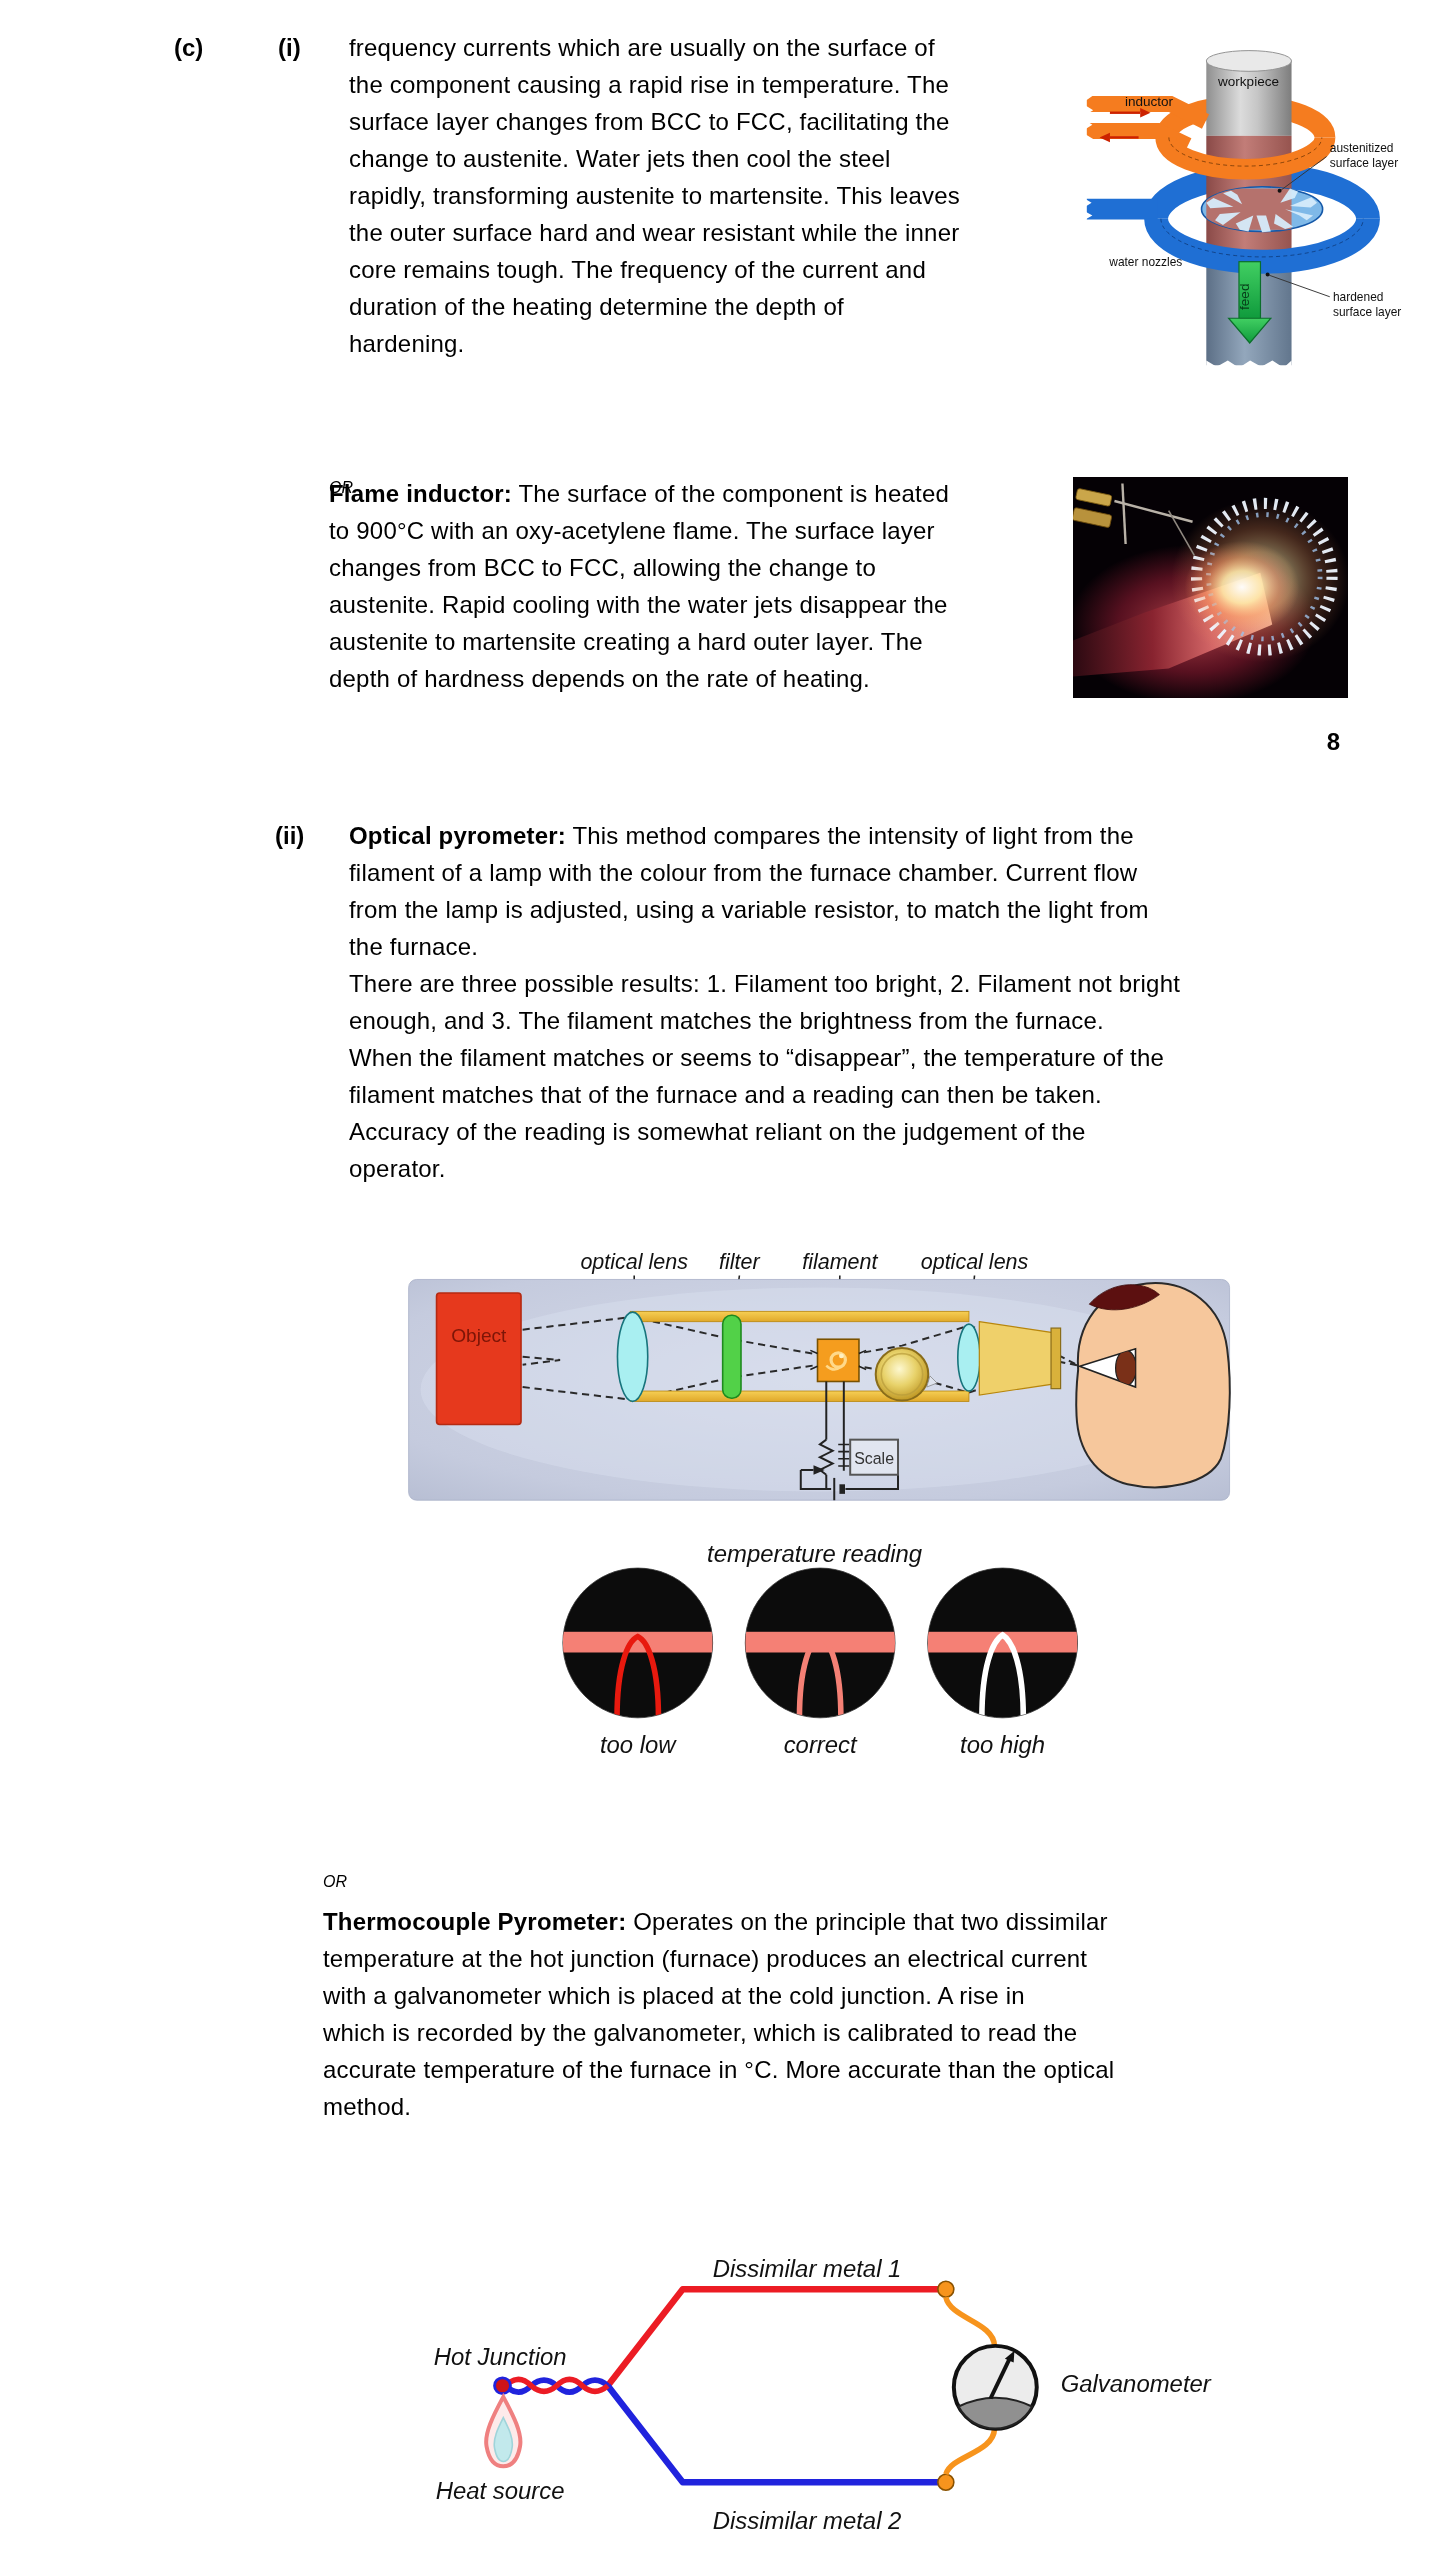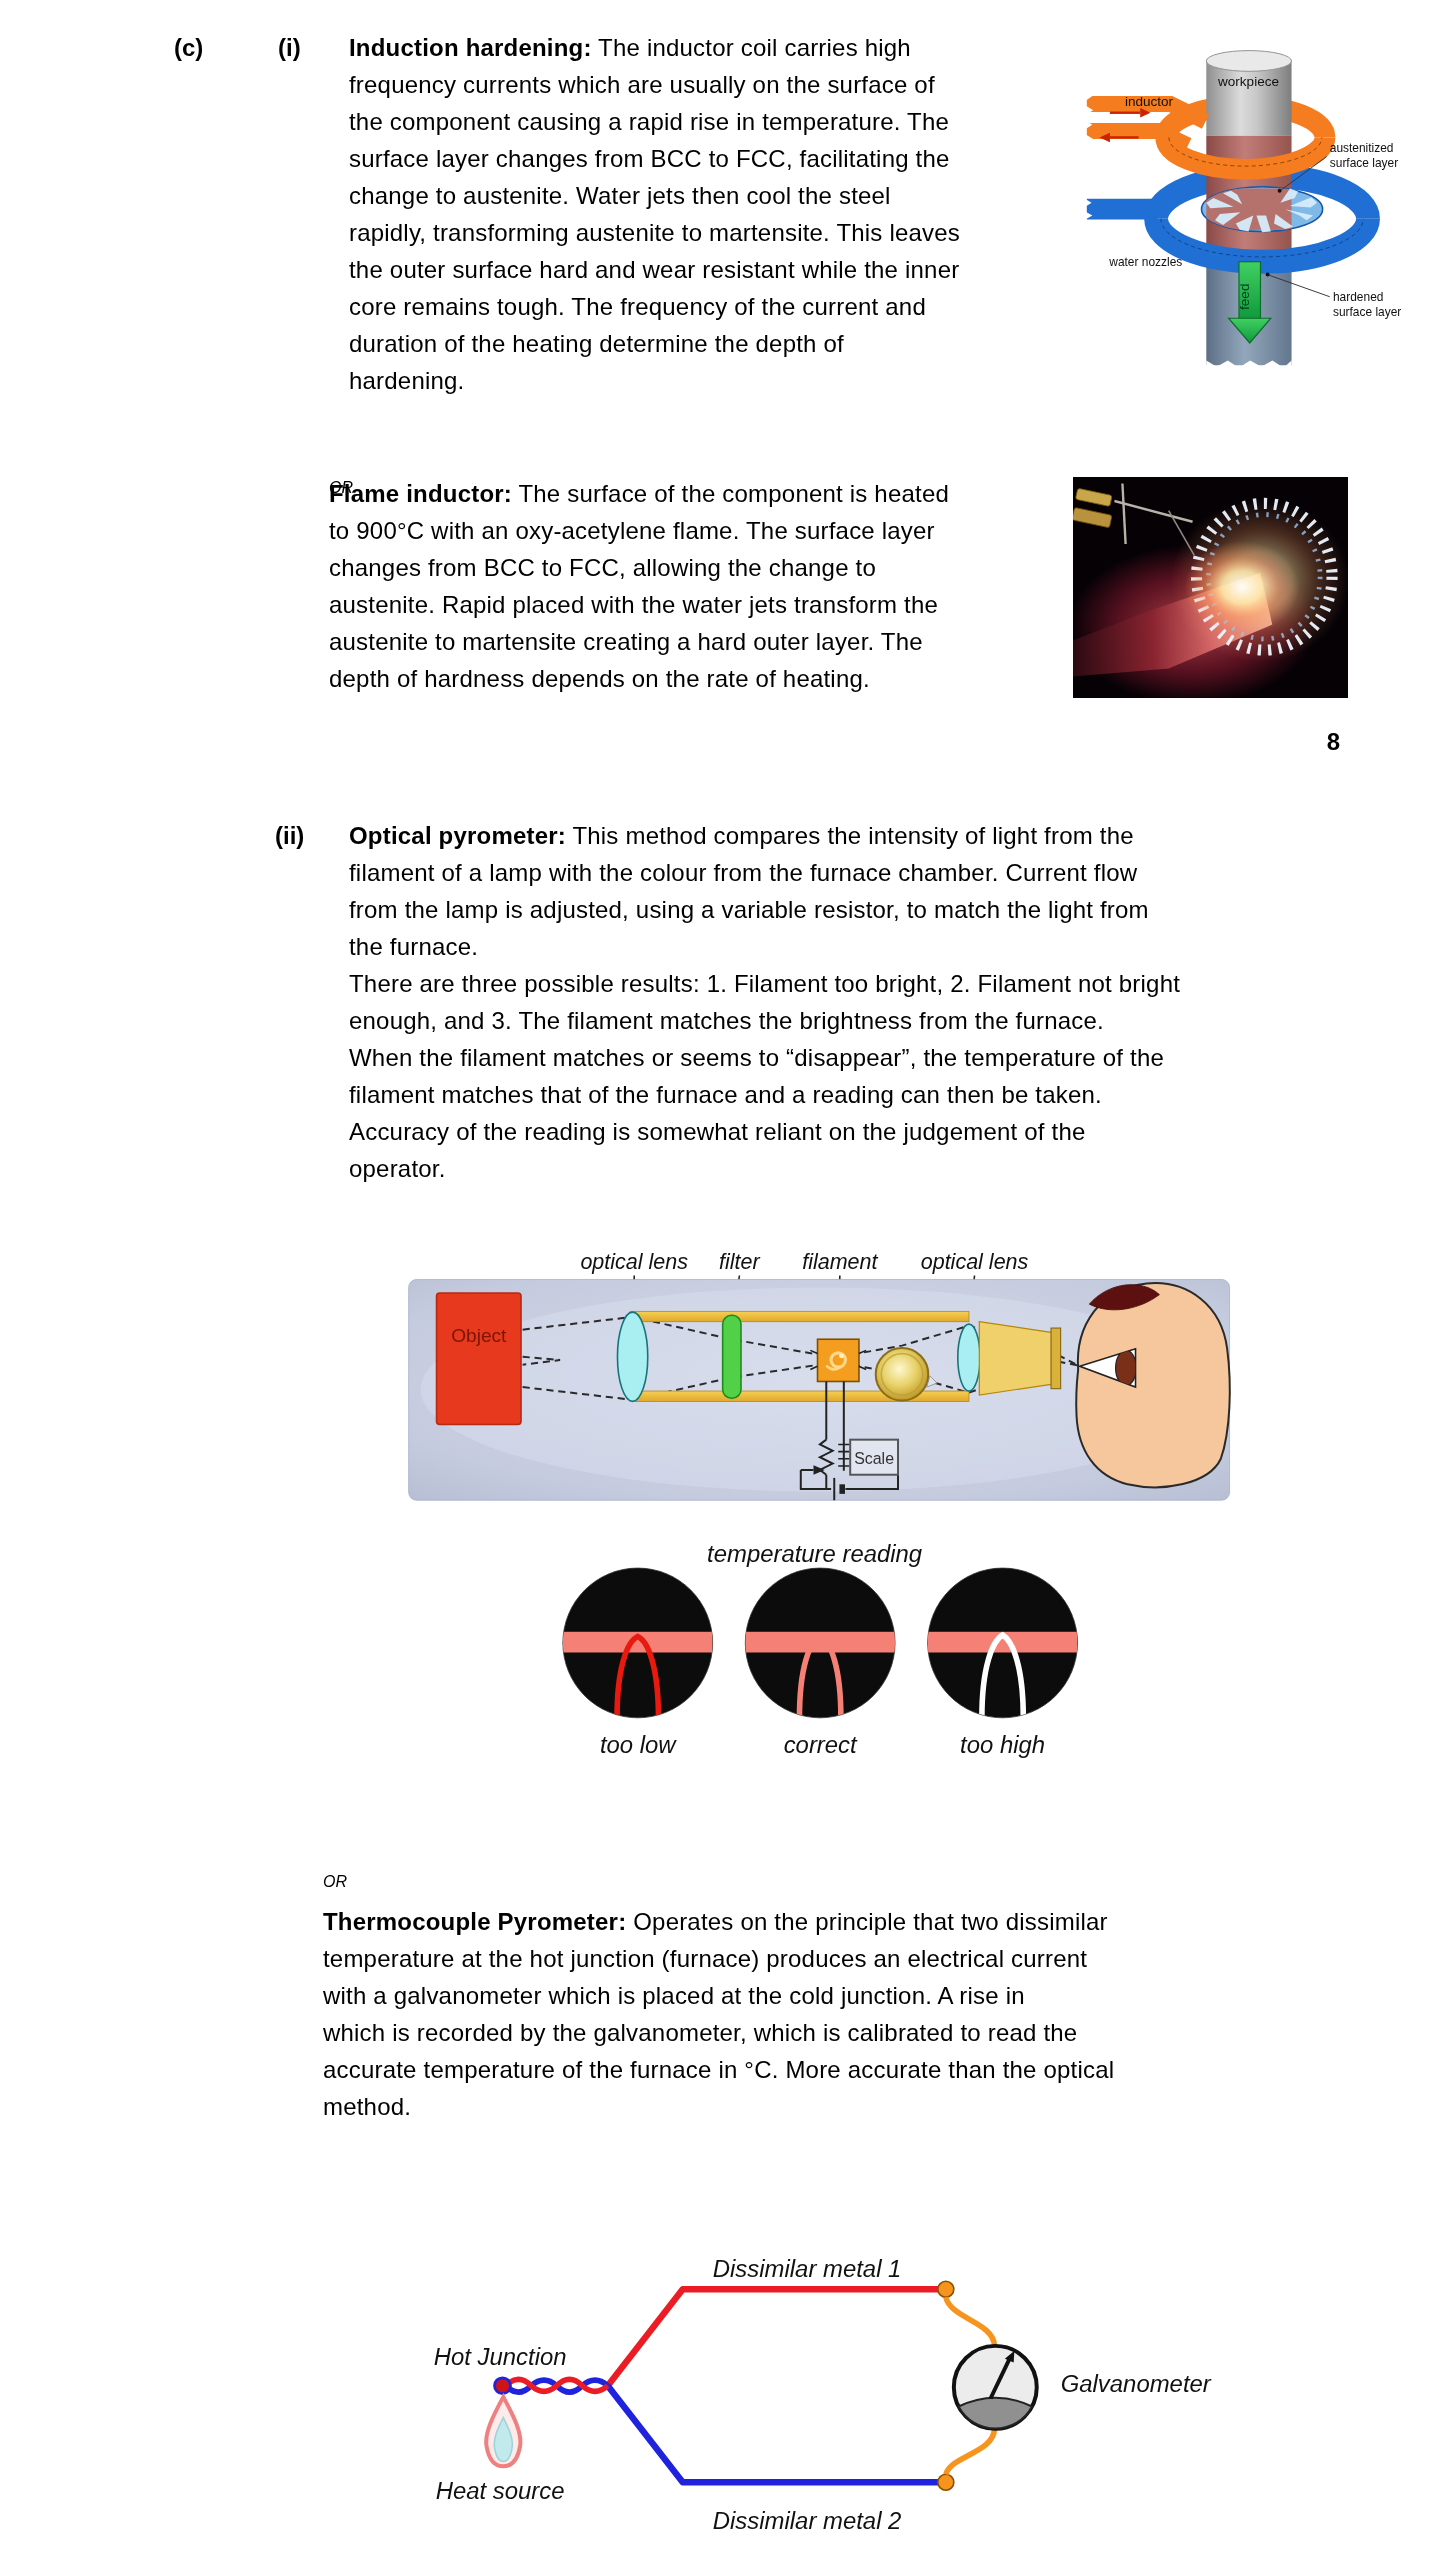--- a/index.html
+++ b/index.html
@@ -17,21 +17,20 @@
   svg text{font-family:"Liberation Sans",sans-serif;}
   .photo{background:#050105;}
 </style>
 </head>
 <body>
 
 <div class="abs marker" style="left:174px;top:29px;">(c)</div>
 <div class="abs marker" style="left:278px;top:29px;">(i)</div>
 
 <div class="abs" style="left:349px;top:29px;">
-  <div class="tline"><b>Induction hardening:</b><span> The inductor coil carries high</span></div>
   <div class="tline">frequency currents which are usually on the surface of</div>
   <div class="tline">the component causing a rapid rise in temperature. The</div>
   <div class="tline">surface layer changes from BCC to FCC, facilitating the</div>
   <div class="tline">change to austenite. Water jets then cool the steel</div>
   <div class="tline">rapidly, transforming austenite to martensite. This leaves</div>
   <div class="tline">the outer surface hard and wear resistant while the inner</div>
   <div class="tline">core remains tough. The frequency of the current and</div>
   <div class="tline">duration of the heating determine the depth of</div>
   <div class="tline">hardening.</div>
 </div>
@@ -129,21 +128,21 @@
     <text x="1672" y="396" font-size="15" fill="#111">surface layer</text>
   </g>
 </svg>
 
 <div class="abs orlbl" style="left:329px;top:433px;">OR</div>
 
 <div class="abs" style="left:329px;top:475px;">
   <div class="tline"><b>Flame inductor:</b><span> The surface of the component is heated</span></div>
   <div class="tline">to 900°C with an oxy-acetylene flame. The surface layer</div>
   <div class="tline">changes from BCC to FCC, allowing the change to</div>
-  <div class="tline">austenite. Rapid placed with the water jets transform the</div>
+  <div class="tline">austenite. Rapid cooling with the water jets disappear the</div>
   <div class="tline">austenite to martensite creating a hard outer layer. The</div>
   <div class="tline">depth of hardness depends on the rate of heating.</div>
 </div>
 
 <svg class="abs photo" style="left:1073px;top:477px;" width="275" height="221" viewBox="0 0 345 277">
   <defs>
     <radialGradient id="glowWhite" cx="0.5" cy="0.5" r="0.5">
       <stop offset="0" stop-color="#ffffff" stop-opacity="0.95"></stop>
       <stop offset="0.35" stop-color="#ffe9a8" stop-opacity="0.85"></stop>
       <stop offset="0.65" stop-color="#ff9a60" stop-opacity="0.45"></stop>

